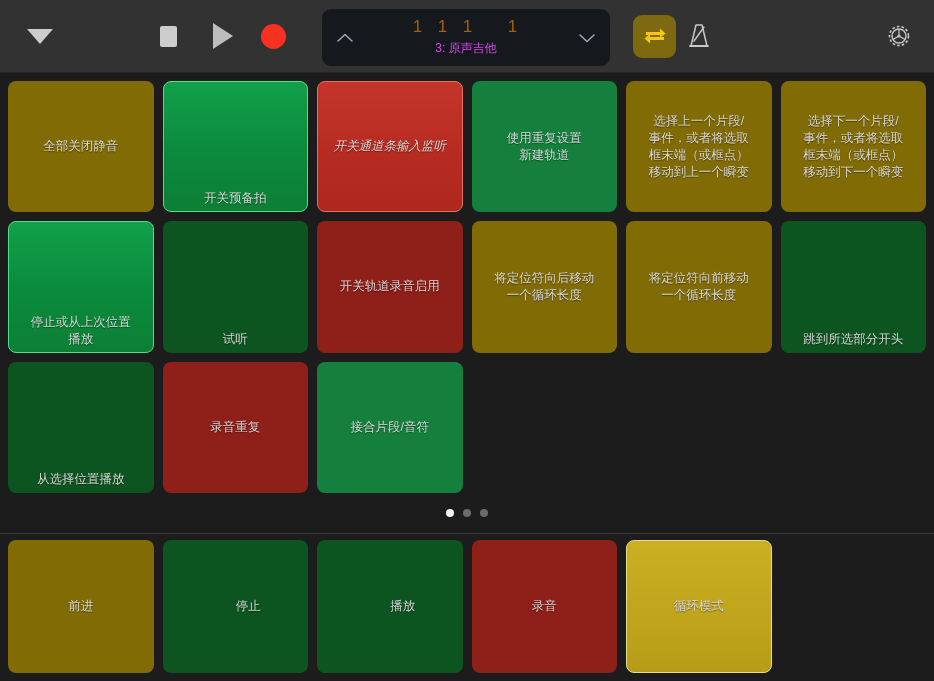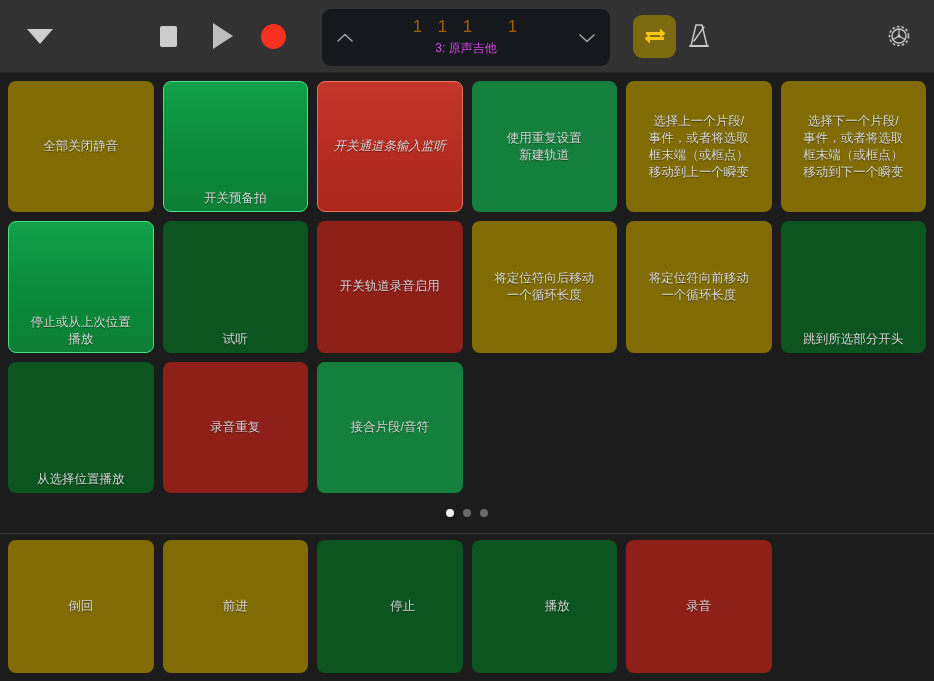--- a/index.html
+++ b/index.html
@@ -340,30 +340,30 @@
     <div class="dots">
       <span class="dot active"></span>
       <span class="dot"></span>
       <span class="dot"></span>
     </div>
   </div>
 
   <div class="bottom-strip">
     <div class="bottom-grid">
       <div class="pad c-olive-b">
-        <span class="pad-label">倒回</span>
-      </div>
-      <div class="pad c-olive-b">
         <span class="pad-label">前进</span>
       </div>
       <div class="pad c-green-b">
         <span class="pad-label">停止</span>
       </div>
       <div class="pad c-green-b">
         <span class="pad-label">播放</span>
       </div>
       <div class="pad c-red-b">
         <span class="pad-label">录音</span>
       </div>
+      <div class="pad c-olive hl">
+        <span class="pad-label">循环模式</span>
+      </div>
     </div>
   </div>
 
 </div>
 
 </body></html>

